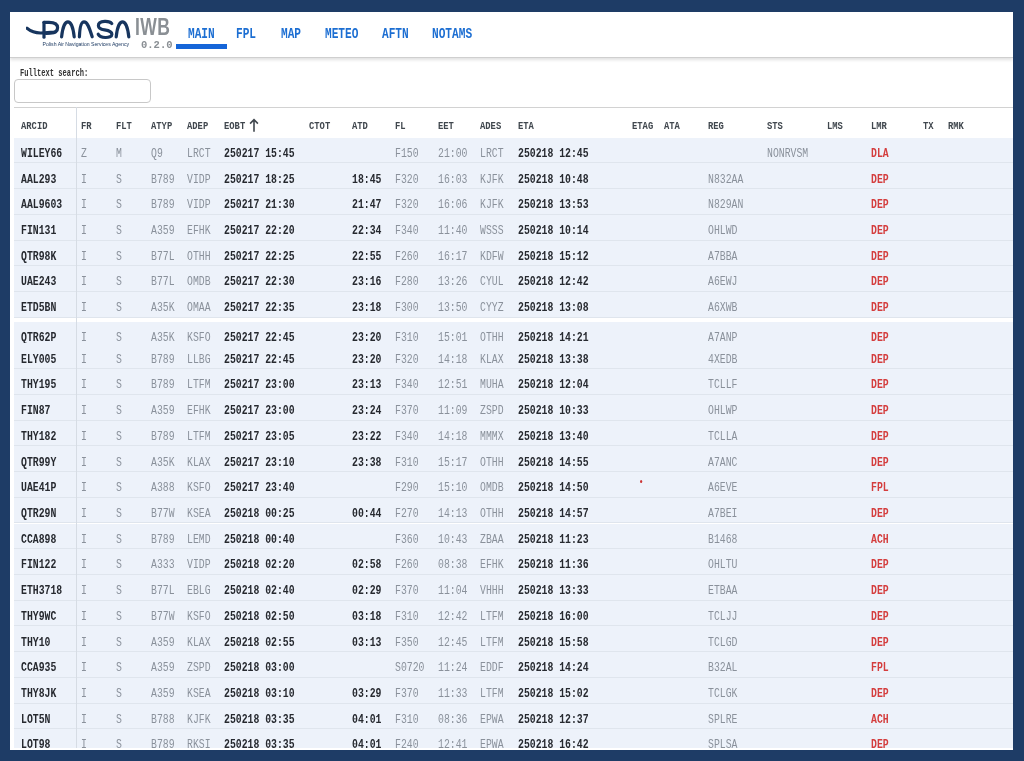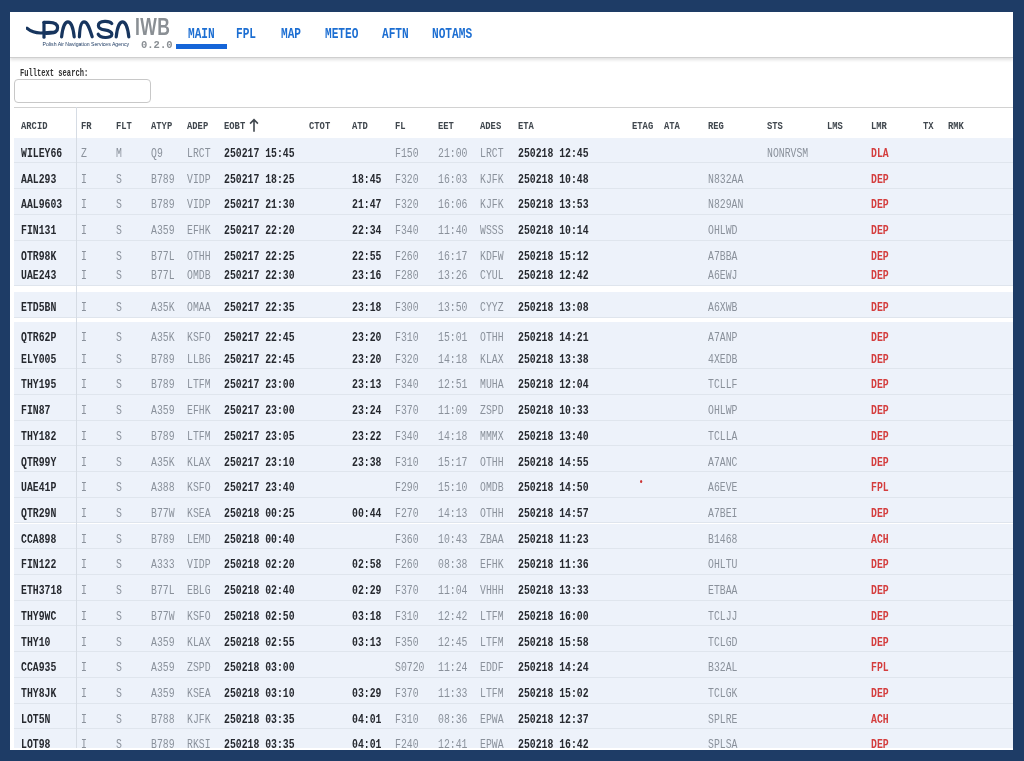--- a/index.html
+++ b/index.html
@@ -158,21 +158,21 @@
         <span class="g" style="left:173px">OTHH</span>
         <span class="b" style="left:210px">250217 22:25</span>
         <span class="b" style="left:338px">22:55</span>
         <span class="g" style="left:381px">F260</span>
         <span class="g" style="left:423.5px">16:17</span>
         <span class="g" style="left:466px">KDFW</span>
         <span class="b" style="left:503.5px">250218 15:12</span>
         <span class="g" style="left:693.5px">A7BBA</span>
         <span class="r" style="left:857px">DEP</span>
       </div>
-<div class="row" style="top:153px">
+<div class="row" style="top:159px">
         <span class="b" style="left:7px">UAE243</span>
         <span class="g" style="left:67px">I</span>
         <span class="g" style="left:102px">S</span>
         <span class="g" style="left:137px">B77L</span>
         <span class="g" style="left:173px">OMDB</span>
         <span class="b" style="left:210px">250217 22:30</span>
         <span class="b" style="left:338px">23:16</span>
         <span class="g" style="left:381px">F280</span>
         <span class="g" style="left:423.5px">13:26</span>
         <span class="g" style="left:466px">CYUL</span>

